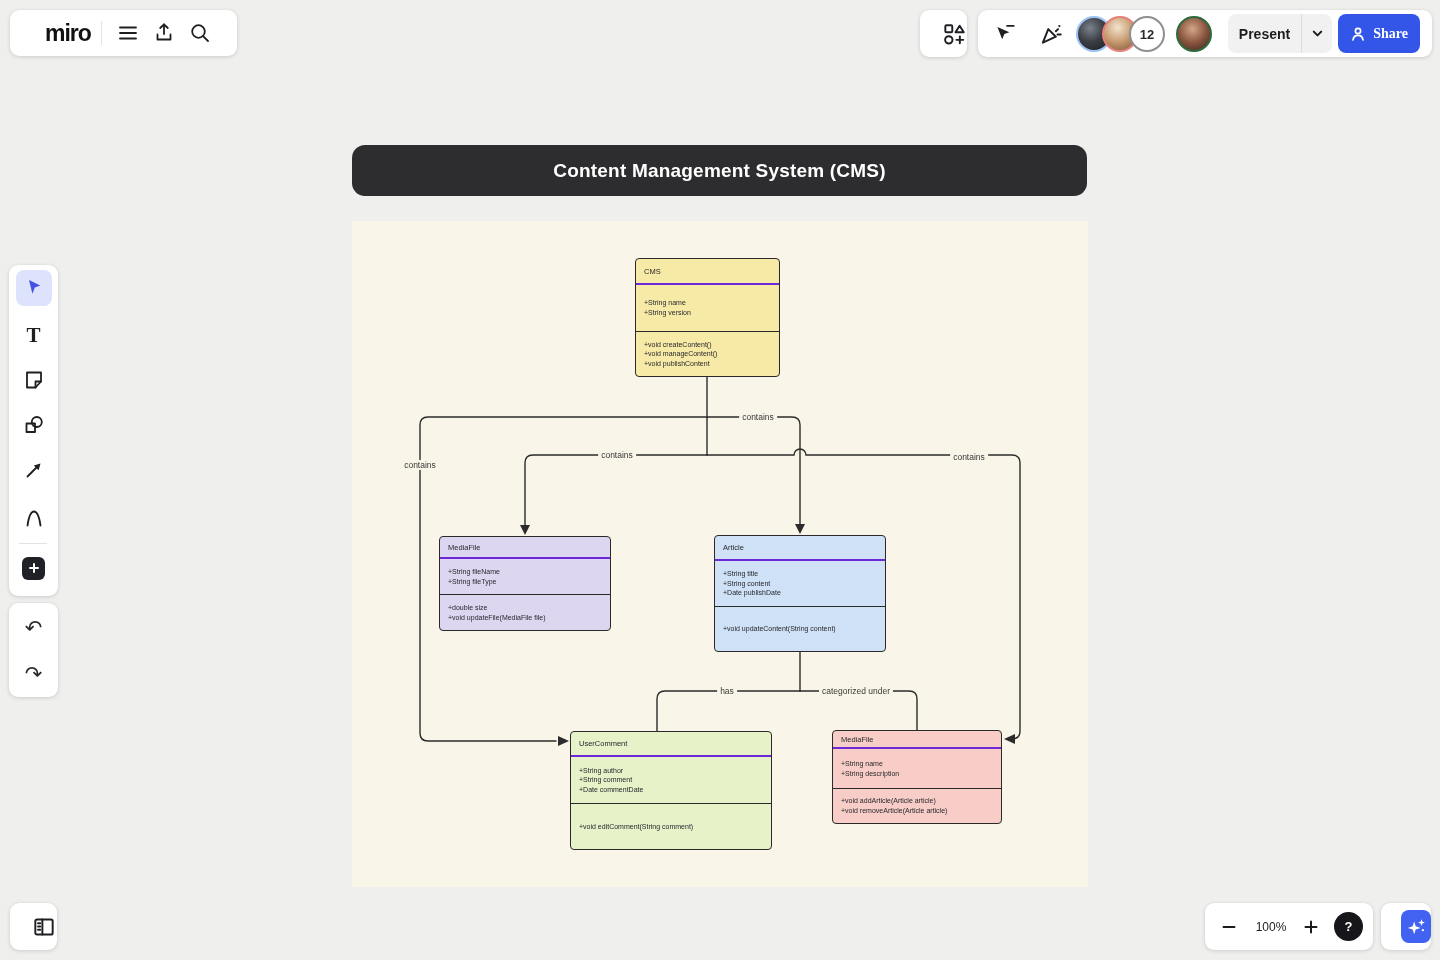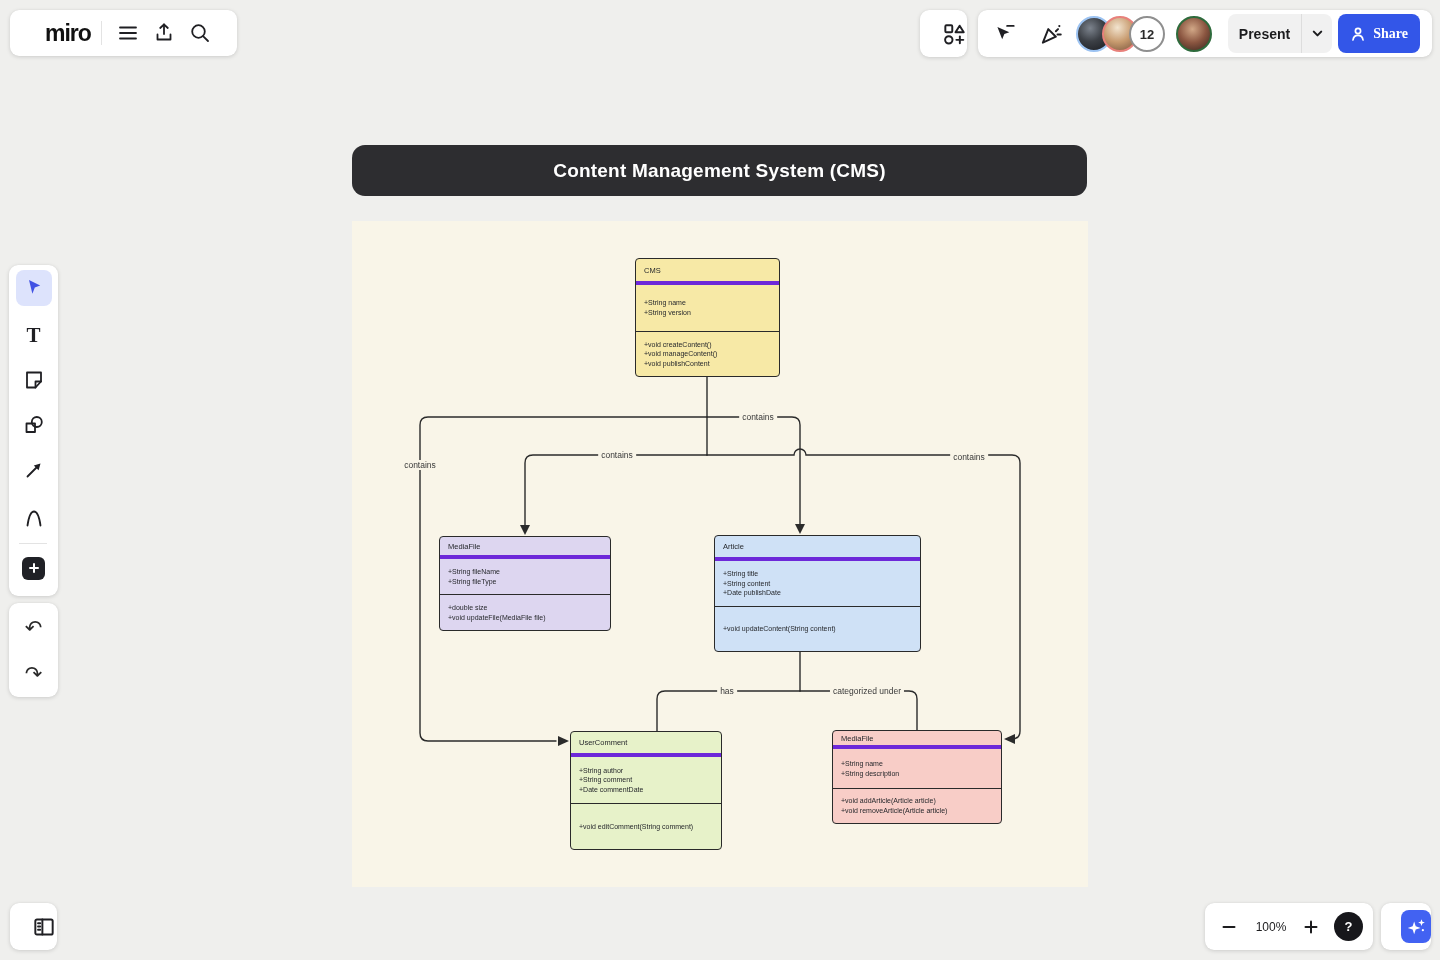--- a/index.html
+++ b/index.html
@@ -78,21 +78,21 @@
   #banner {
     position:absolute; left:352px; top:130px; width:735px; height:51px; border-radius:13px;
     display:flex; align-items:center; justify-content:center; z-index:2;
     color:#fff; font-size:19px; font-weight:700; letter-spacing:.2px;margin-top:15px;
   }
   #connectors { position:absolute; left:0; top:0; z-index:1; pointer-events:none; }
   .cls {
     position:absolute; z-index:2; border:1px solid #2a2a2a; border-radius:4px;
     overflow:hidden; font-size:7px; color:#26282c; cursor:pointer;
   }
-  .cls-name { display:flex; align-items:center; padding-left:8px; font-size:7.5px; border-bottom:4px solid #6d28d9; }
+  .cls-name { display:flex; align-items:center; padding-left:8px; font-size:7.5px; border-bottom:2px solid #6d28d9; }
   .cls-sec { display:flex; flex-direction:column; justify-content:center; padding-left:8px; line-height:9.6px; border-bottom:1px solid #2a2a2a; }
   .cls-sec.last { border-bottom:none; }
   .edge-label {
     position:absolute; z-index:3; transform:translate(-50%,-50%);
     font-size:8.5px; color:#3a3a3a; background:#f9f5e8; padding:0 3px; white-space:nowrap;
   }
 </style>
 </head>
 <body>
 
@@ -117,21 +117,21 @@
     <polygon points="569,741 558,736 558,746"></polygon>
     <polygon points="1004,739 1015,734 1015,744"></polygon>
   </g>
 </svg>
 
 <span class="edge-label" style="left:758px; top:417px;">contains</span>
 <span class="edge-label" style="left:617px; top:455px;">contains</span>
 <span class="edge-label" style="left:420px; top:465px;">contains</span>
 <span class="edge-label" style="left:969px; top:457px;">contains</span>
 <span class="edge-label" style="left:727px; top:691px;">has</span>
-<span class="edge-label" style="left:856px; top:691px;margin-left:11px;">categorized under</span>
+<span class="edge-label" style="left:856px; top:691px;">categorized under</span>
 
 <div class="cls" style="left: 635px; top: 258px; width: 145px; background: rgb(247, 233, 166);">
   <div class="cls-name" style="height:26px">CMS</div>
   <div class="cls-sec" style="height:47px">
     <div>+String name</div>
     <div>+String version</div>
   </div>
   <div class="cls-sec last" style="height:44px">
     <div>+void createContent()</div>
     <div>+void manageContent()</div>
@@ -144,33 +144,33 @@
   <div class="cls-sec" style="height:36px">
     <div>+String fileName</div>
     <div>+String fileType</div>
   </div>
   <div class="cls-sec last" style="height:35px">
     <div>+double size</div>
     <div>+void updateFile(MediaFile file)</div>
   </div>
 </div>
 
-<div class="cls" style="left: 714px; top: 535px; width: 207px; background: rgb(207, 225, 246);">
+<div class="cls" style="left: 714px; top: 535px; width: 172px; background: rgb(207, 225, 246);">
   <div class="cls-name" style="height:25px">Article</div>
   <div class="cls-sec" style="height:46px">
     <div>+String title</div>
     <div>+String content</div>
     <div>+Date publishDate</div>
   </div>
   <div class="cls-sec last" style="height:44px">
     <div>+void updateContent(String content)</div>
   </div>
 </div>
 
-<div class="cls" style="left: 570px; top: 731px; width: 152px; background: rgb(231, 242, 201);">
+<div class="cls" style="left: 570px; top: 731px; width: 202px; background: rgb(231, 242, 201);">
   <div class="cls-name" style="height:25px">UserComment</div>
   <div class="cls-sec" style="height:47px">
     <div>+String author</div>
     <div>+String comment</div>
     <div>+Date commentDate</div>
   </div>
   <div class="cls-sec last" style="height:45px">
     <div>+void editComment(String comment)</div>
   </div>
 </div>

